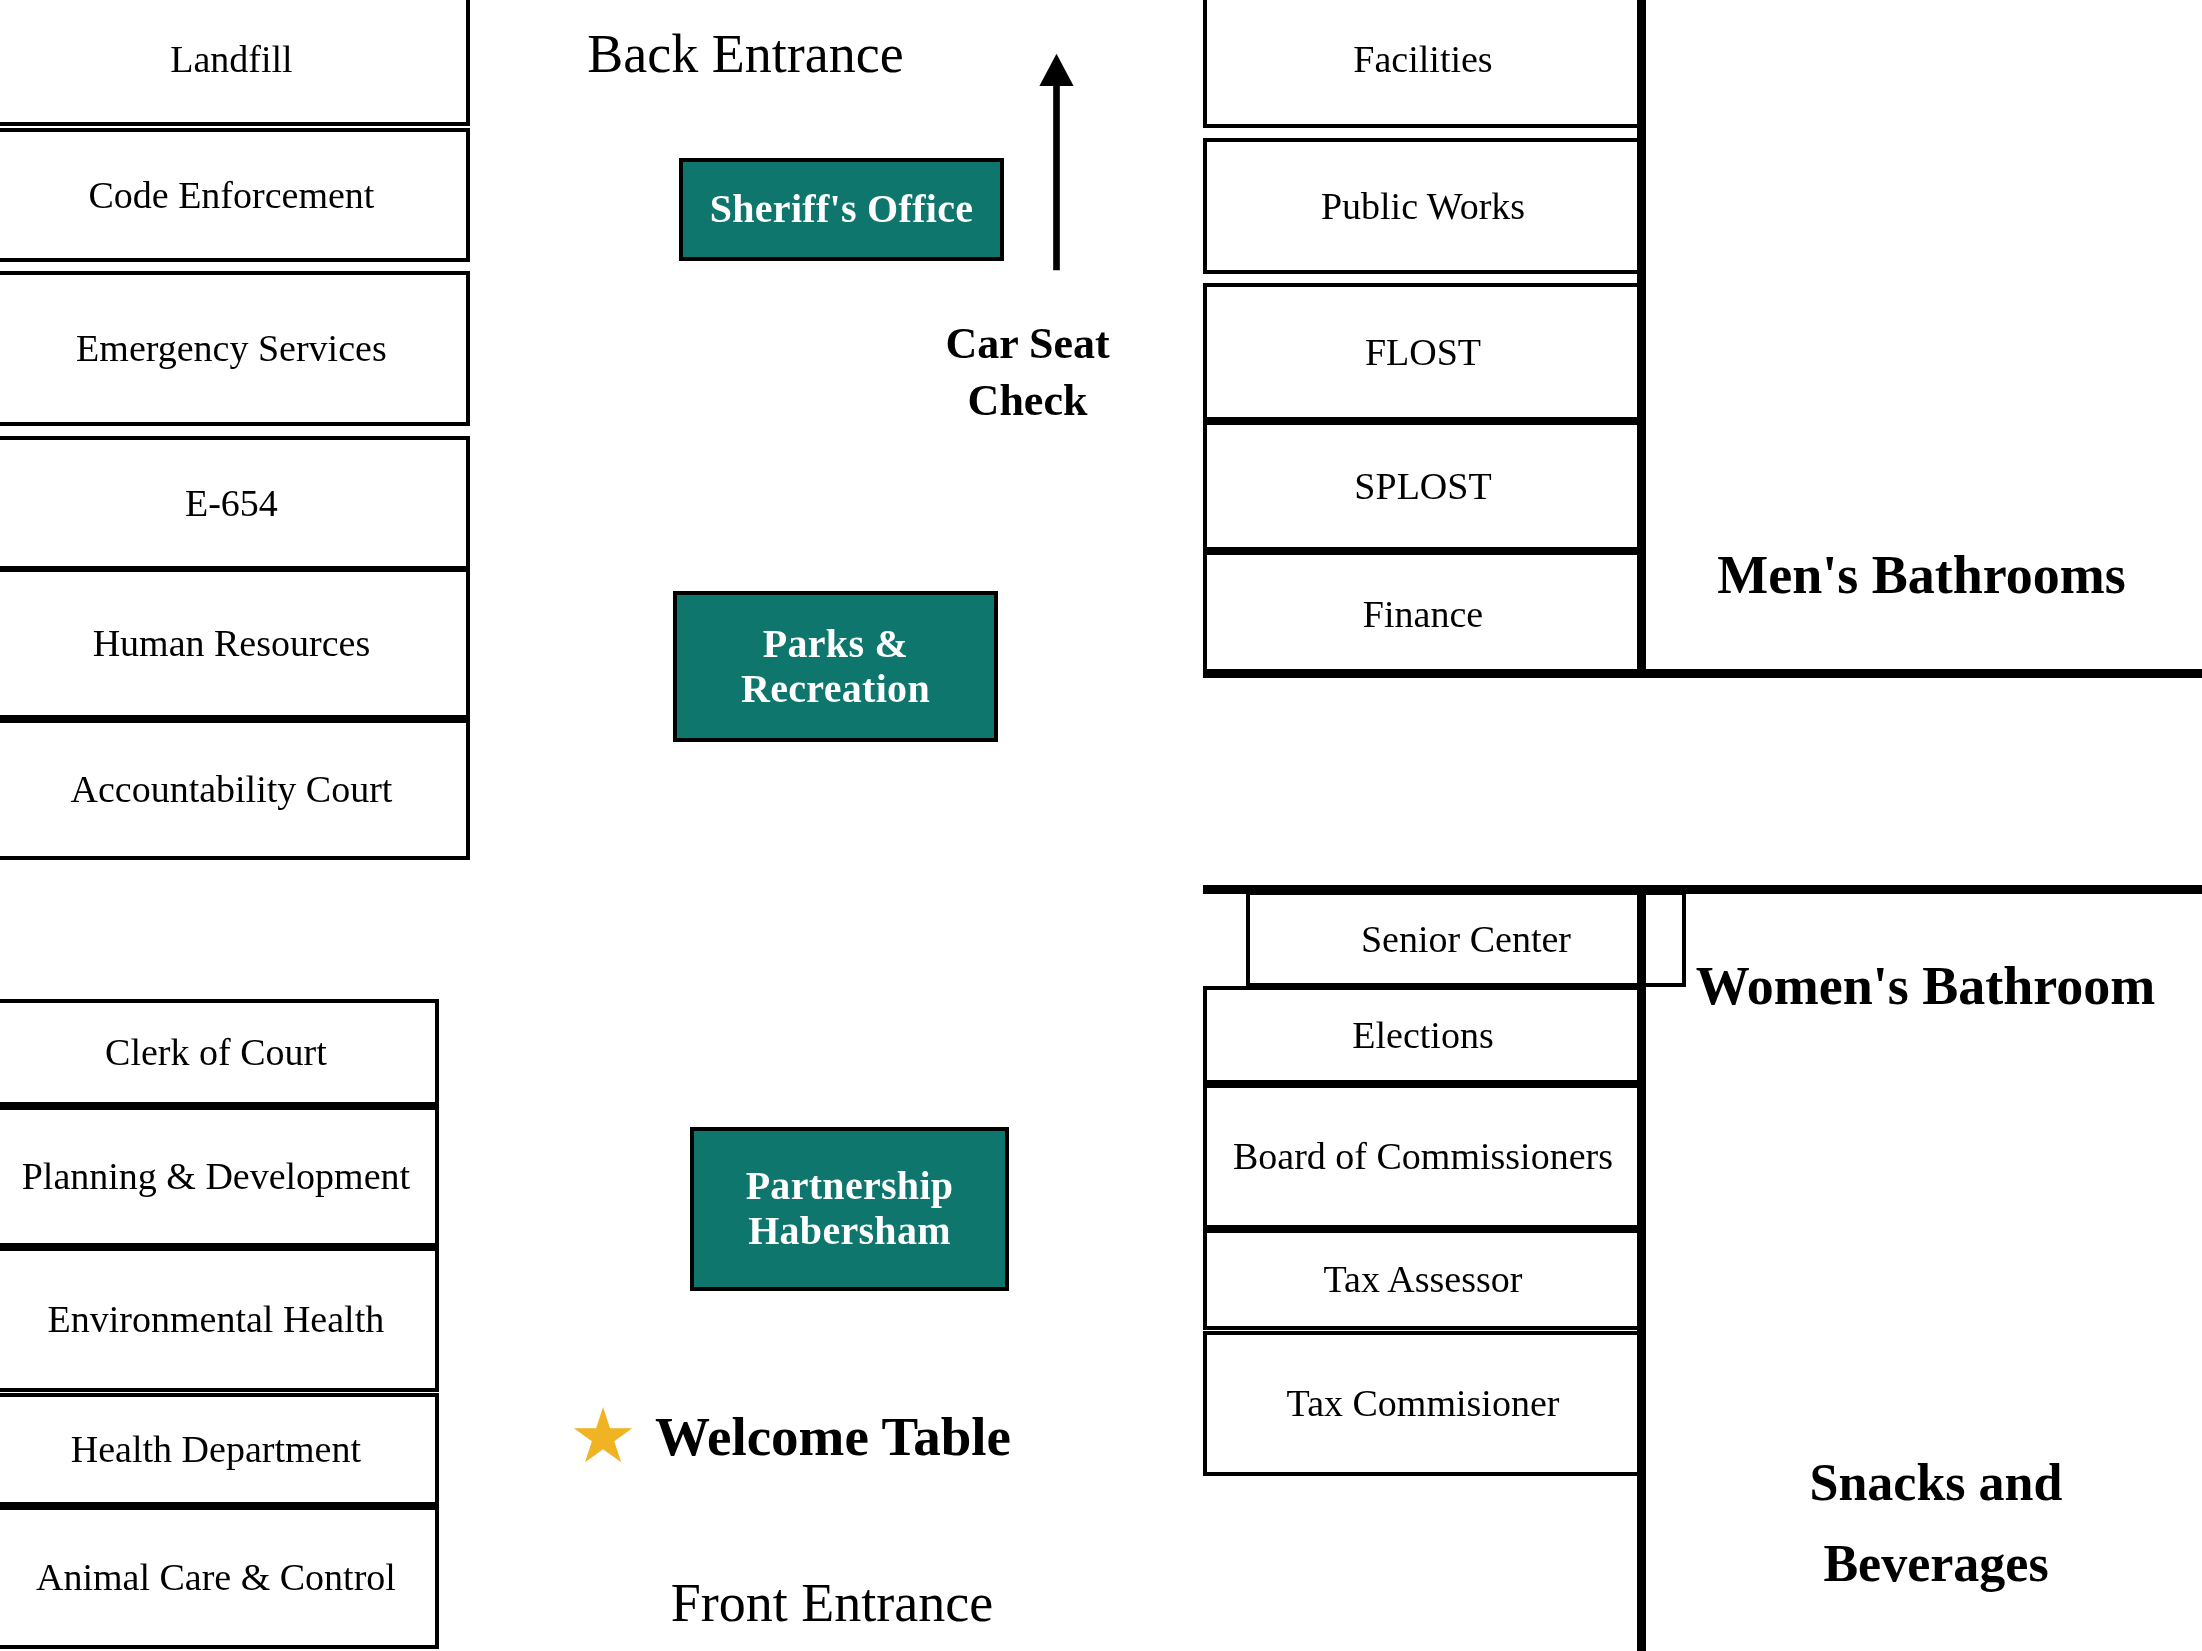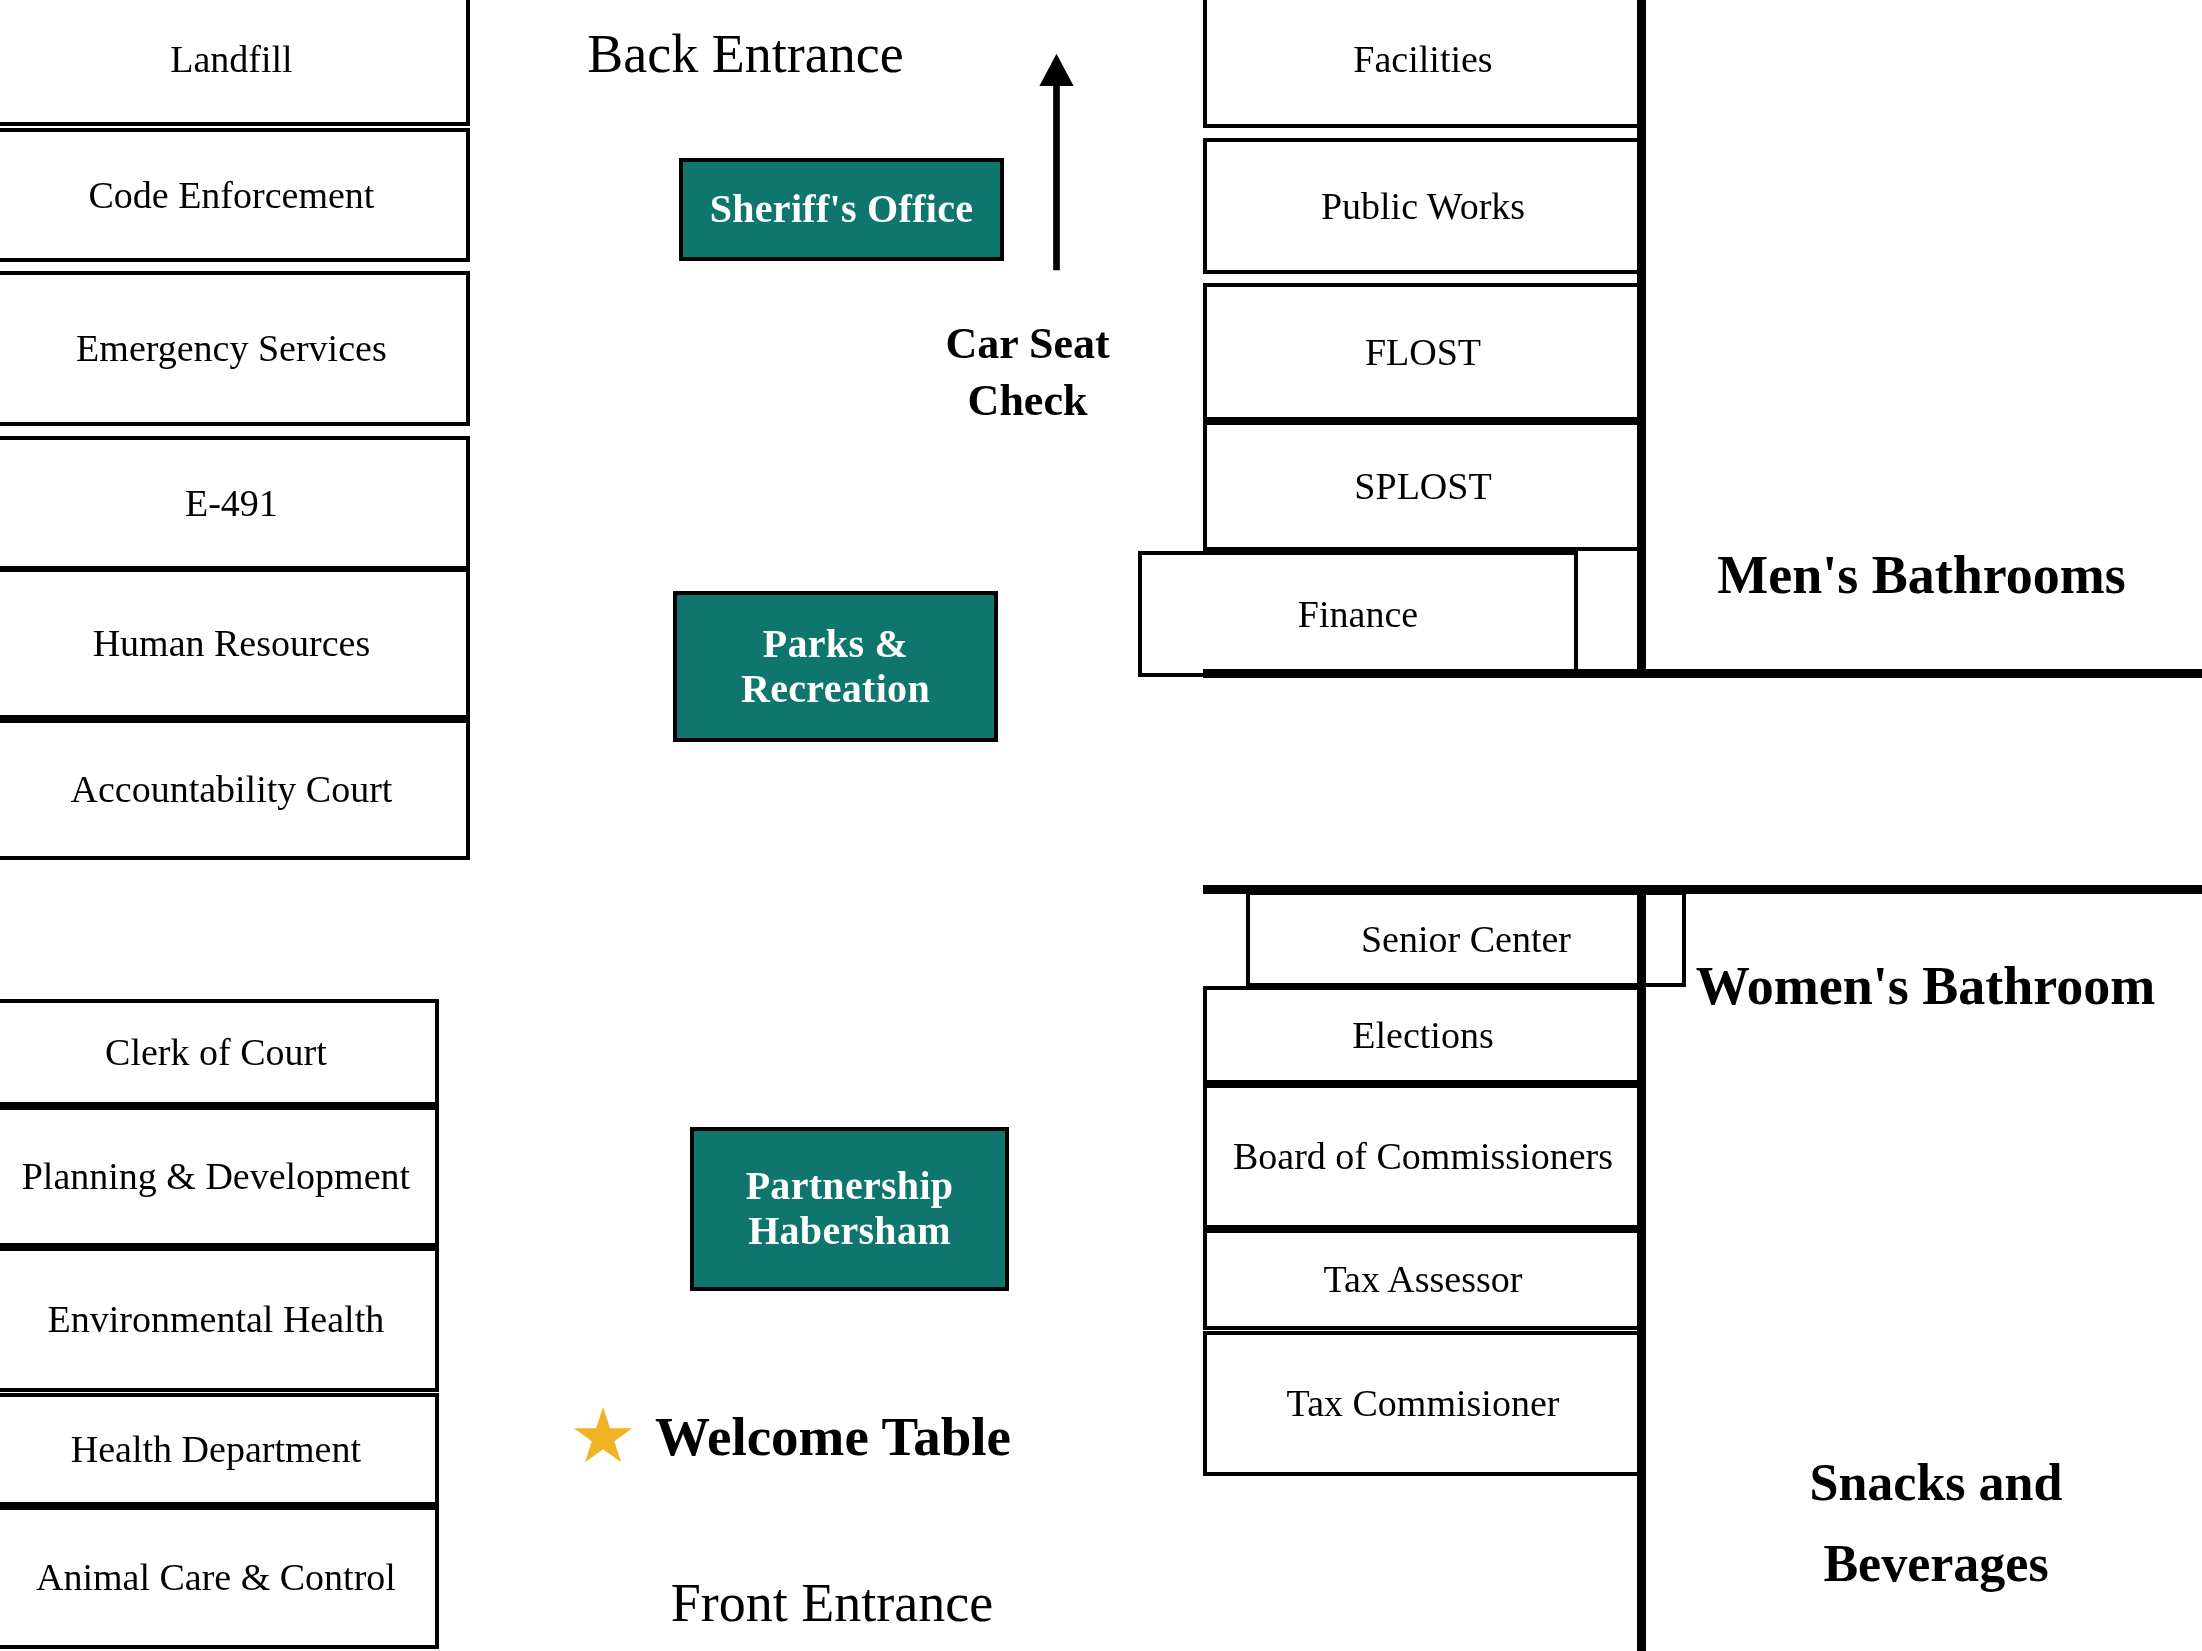--- a/index.html
+++ b/index.html
@@ -82,21 +82,21 @@
   <div class="box" style="left:-7.6px; top:-7.6px; width:478px; height:134px;">
     <span>Landfill</span>
   </div>
   <div class="box" style="left:-7.6px; top:128px; width:478px; height:134px;">
     <span>Code Enforcement</span>
   </div>
   <div class="box" style="left:-7.6px; top:271px; width:478px; height:155px;">
     <span>Emergency Services</span>
   </div>
   <div class="box" style="left:-7.6px; top:436px; width:478px; height:134px;">
-    <span>E-491</span>
+    <span>E-654</span>
   </div>
   <div class="box" style="left:-7.6px; top:568px; width:478px; height:151px;">
     <span>Human Resources</span>
   </div>
   <div class="box" style="left:-7.6px; top:719px; width:478px; height:141px;">
     <span>Accountability Court</span>
   </div>
 
   <div class="box" style="left:-7.6px; top:999px; width:447px; height:107px;">
     <span>Clerk of Court</span>
@@ -119,21 +119,21 @@
   </div>
   <div class="box" style="left:1203px; top:138px; width:440px; height:136px;">
     <span>Public Works</span>
   </div>
   <div class="box" style="left:1203px; top:283px; width:440px; height:138px;">
     <span>FLOST</span>
   </div>
   <div class="box" style="left:1203px; top:421px; width:440px; height:130px;">
     <span>SPLOST</span>
   </div>
-  <div class="box" style="left:1138px; top:551px; width:440px; height:126px;">
+  <div class="box" style="left:1203px; top:551px; width:440px; height:126px;">
     <span>Finance</span>
   </div>
 
   <div class="wall" style="left:1637px; top:-9.6px; width:8.6px; height:686px;"></div>
   <div class="wall" style="left:1203px; top:669px; width:1000px; height:8.6px;"></div>
 
   <div class="box" style="left:1246px; top:891px; width:440px; height:96px;">
     <span>Senior Center</span>
   </div>
   <div class="box" style="left:1203px; top:986px; width:440px; height:98px;">

